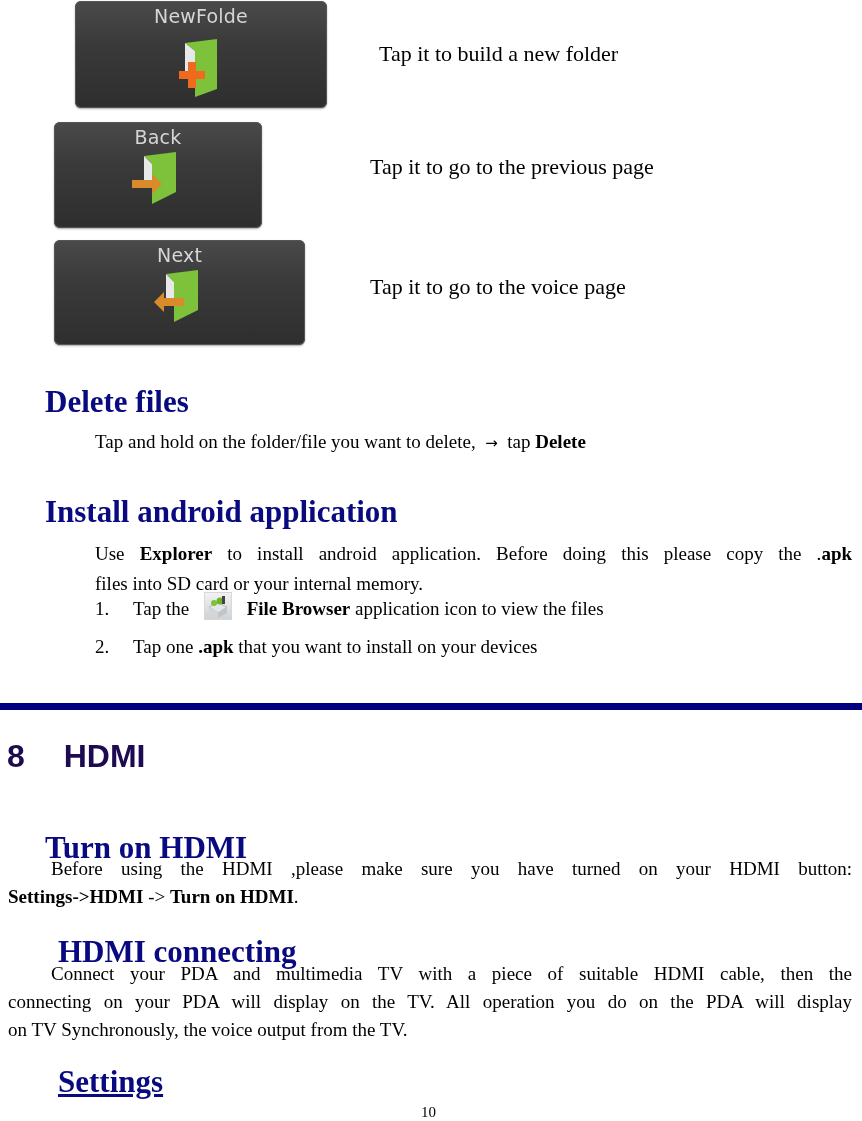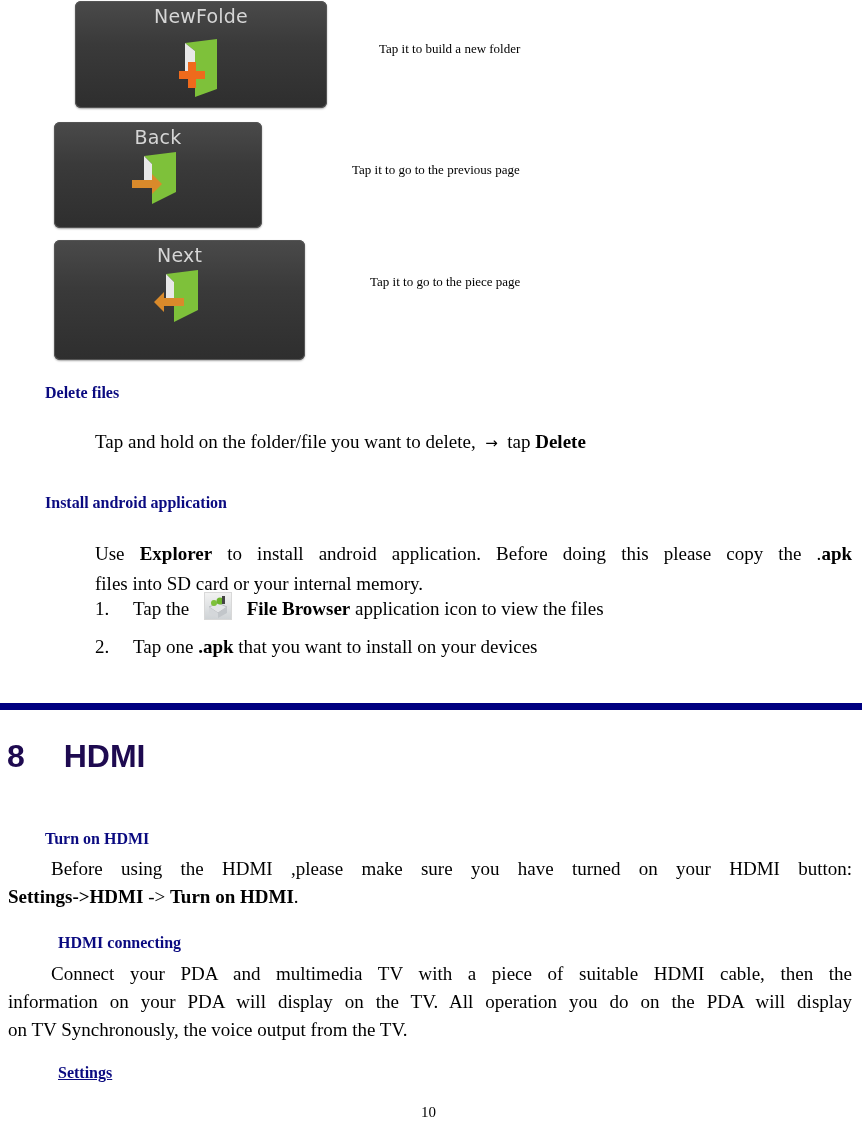--- a/index.html
+++ b/index.html
@@ -5,22 +5,22 @@
   html, body { margin:0; padding:0; background:#ffffff; }
   body { width:862px; height:1121px; position:relative; overflow:hidden;
          font-family:"Liberation Serif", serif; color:#000; }
   .abs { position:absolute; }
   .btn-img { position:absolute; border-radius:6px;
     background:linear-gradient(#4a4a4a 0%, #3a3a3a 40%, #2e2e2e 100%);
     box-shadow: inset 0 0 0 1px #555, 0 1px 2px rgba(0,0,0,.35); }
   .btn-img .lbl { position:absolute; left:0; right:0; top:4px; text-align:center;
     font-family:"DejaVu Sans", sans-serif; font-size:19px; color:#d6d6d6; letter-spacing:0.2px; }
   .btn-img svg { position:absolute; left:50%; transform:translateX(-50%); }
-  .desc { font-size:13px; }
-  .h2 { font-weight:bold; color:#0a0a80; font-size:16px; font-family:"Liberation Serif", serif; }
+  .desc { font-size:22px; }
+  .h2 { font-weight:bold; color:#0a0a80; font-size:31px; font-family:"Liberation Serif", serif; }
   .body { font-size:19px; line-height:30px; }
   .just { text-align:justify; text-align-last:justify; }
   .chapter { font-family:"Liberation Sans", sans-serif; font-weight:bold; color:#1e0a50; font-size:32px; }
   .rule { position:absolute; left:0; top:703px; width:862px; height:7px; background:#000080; }
   b { font-weight:bold; }
 </style>
 </head>
 <body>
 
 <div class="btn-img" style="left:54px;top:1px;width:252px;height:107px;margin-left:21px;">
@@ -35,31 +35,31 @@
 <div class="desc abs" style="left:379px;top:41px;">Tap it to build a new folder</div>
 
 <div class="btn-img" style="left:54px;top:122px;width:208px;height:106px;">
   <span class="lbl">Back</span>
   <svg width="60" height="56" viewBox="0 0 60 56" style="top:30px;">
     <polygon points="16,4 48,0 48,40 24,52 24,12" fill="#7ec13a"></polygon>
     <polygon points="16,4 24,12 24,36 16,32" fill="#e8e8e8"></polygon>
     <polygon points="4,28 24,28 24,22 34,32 24,42 24,36 4,36" fill="#d98a2b"></polygon>
   </svg>
 </div>
-<div class="desc abs" style="left:352px;top:154px;margin-top:8px;">Tap it to go to the previous page</div>
+<div class="desc abs" style="left:370px;top:154px;">Tap it to go to the previous page</div>
 
-<div class="btn-img" style="left:54px;top:240px;width:251px;height:120px;">
+<div class="btn-img" style="left:54px;top:240px;width:251px;height:105px;">
   <span class="lbl">Next</span>
   <svg width="60" height="56" viewBox="0 0 60 56" style="top:30px;">
     <polygon points="16,4 48,0 48,40 24,52 24,12" fill="#7ec13a"></polygon>
     <polygon points="16,4 24,12 24,36 16,32" fill="#e8e8e8"></polygon>
     <polygon points="34,28 14,28 14,22 4,32 14,42 14,36 34,36" fill="#d98a2b"></polygon>
   </svg>
 </div>
-<div class="desc abs" style="left:370px;top:274px;">Tap it to go to the piece page</div>
+<div class="desc abs" style="left:370px;top:274px;">Tap it to go to the voice page</div>
 
 <div class="h2 abs" style="left:45px;top:384px;">Delete files</div>
 <div class="body abs" style="left:95px;top:427px;white-space:nowrap;">
   <span>Tap and hold on the folder/file you want to delete,</span>&nbsp;
   <span style="font-family:'DejaVu Sans',sans-serif;font-size:15px;">→</span>&nbsp;
   <span>tap</span>
   <b>Delete</b>
 </div>
 
 <div class="h2 abs" style="left:45px;top:494px;">Install android application</div>
@@ -101,18 +101,18 @@
 <div class="h2 abs" style="left:45px;top:830px;">Turn on HDMI</div>
 <div class="body abs just" style="left:51px;top:855px;width:801px;white-space:nowrap;line-height:28px;">Before using the HDMI ,please make sure you have turned on your HDMI button:</div>
 <div class="body abs" style="left:8px;top:883px;white-space:nowrap;line-height:28px;">
   <b>Settings-&gt;HDMI</b>
   <span>-&gt;</span>
   <b>Turn on HDMI</b><span>.</span>
 </div>
 
 <div class="h2 abs" style="left:58px;top:934px;">HDMI connecting</div>
 <div class="body abs just" style="left:51px;top:960px;width:801px;white-space:nowrap;line-height:28px;">Connect your PDA and multimedia TV with a piece of suitable HDMI cable, then the</div>
-<div class="body abs just" style="left:8px;top:988px;width:844px;white-space:nowrap;line-height:28px;">information on your PDA will display on the TV. All operation you do on the PDA will display</div>
+<div class="body abs just" style="left:8px;top:988px;width:844px;white-space:nowrap;line-height:28px;">connecting on your PDA will display on the TV. All operation you do on the PDA will display</div>
 <div class="body abs" style="left:8px;top:1016px;white-space:nowrap;line-height:28px;">on TV Synchronously, the voice output from the TV.</div>
 
 <div class="h2 abs" style="left:58px;top:1064px;text-decoration:underline;">Settings</div>
 
 <div class="abs" style="left:421px;top:1104px;font-size:15px;">10</div>
 
 </body></html>

